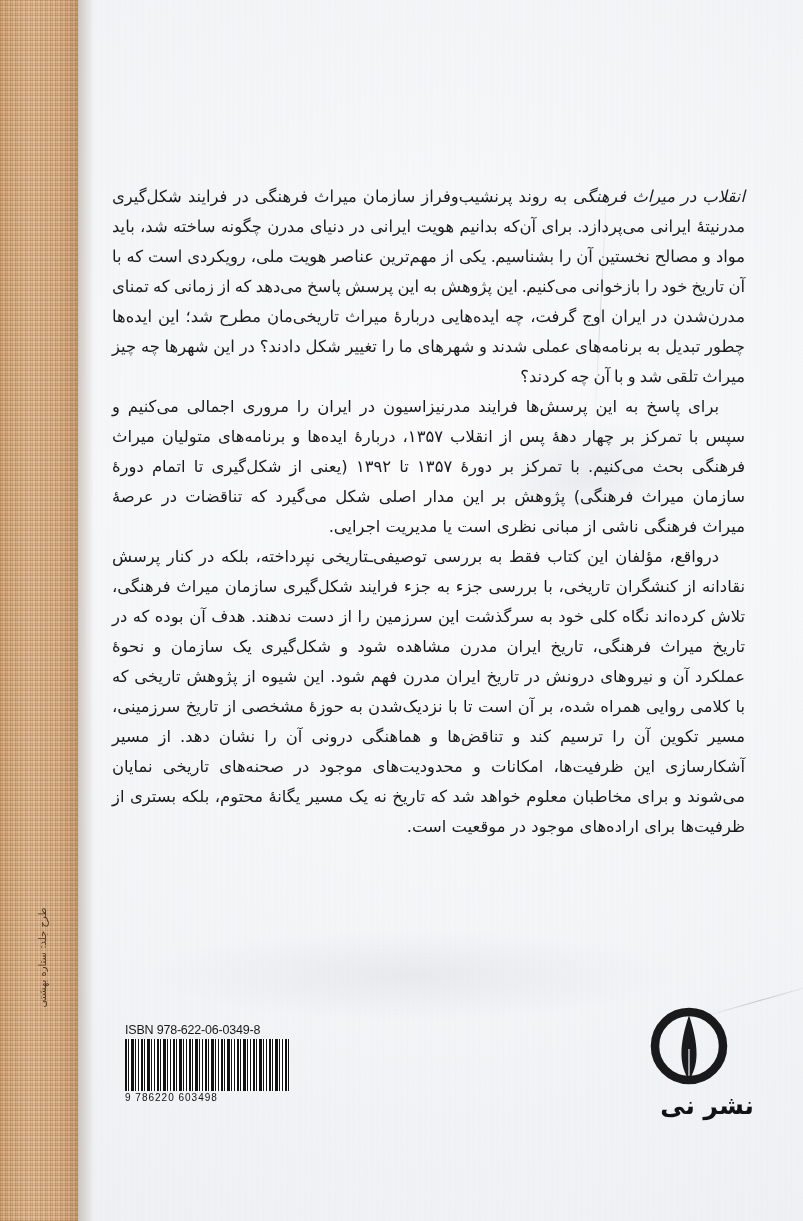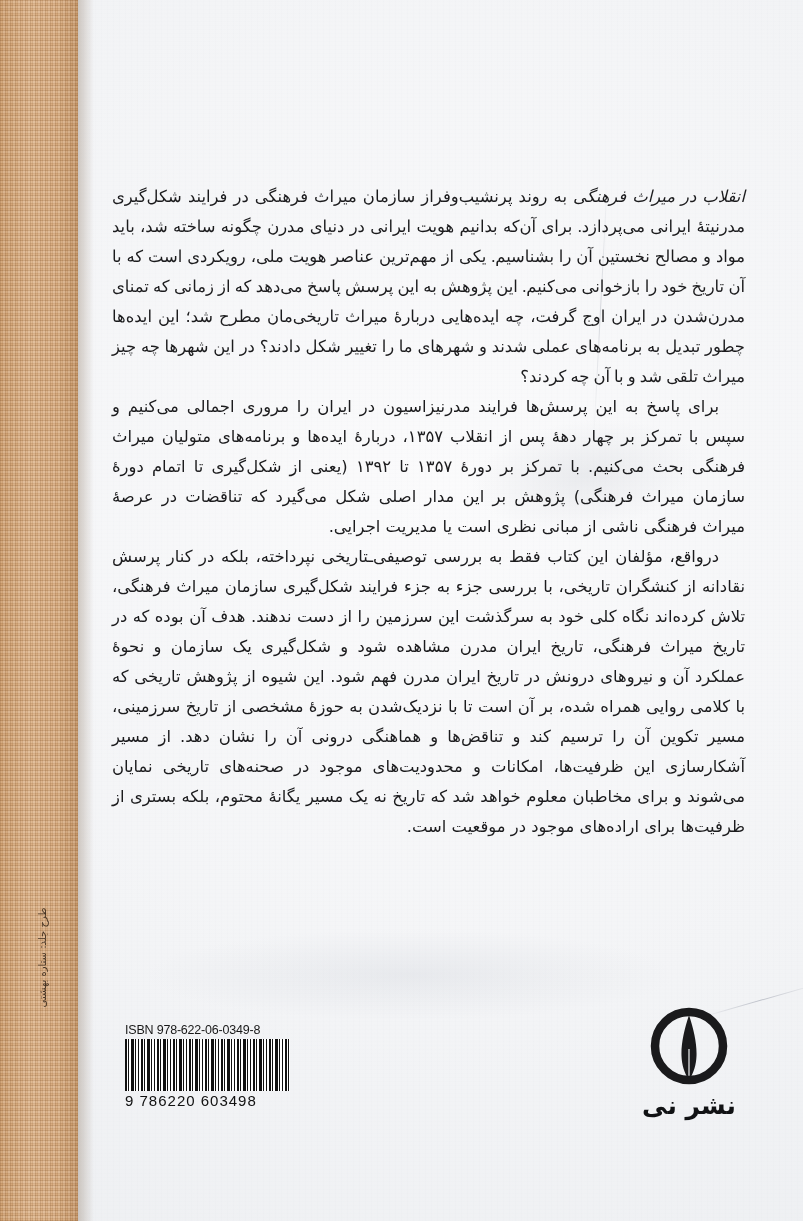--- a/index.html
+++ b/index.html
@@ -164,21 +164,21 @@
       #111 6px, #111 9px,
       #fff 9px, #fff 10px,
       #111 10px, #111 11px,
       #fff 11px, #fff 13px,
       #111 13px, #111 14px,
       #fff 14px, #fff 16px
     );
   }
   .barcode-digits {
     font-family: "Liberation Sans", sans-serif;
-    font-size: 15px;
+    font-size: 10px;
     color: #111;
     letter-spacing: 1px;
     margin-top: 1px;
     white-space: nowrap;
   }
 
   
   .publisher {
     position: absolute;
     left: 624px;
@@ -192,20 +192,21 @@
     margin: 0 auto 2px auto;
     position: relative;
   }
   .pub-name {
     font-family: "DejaVu Sans", "Liberation Sans", sans-serif;
     font-size: 25px;
     font-weight: 700;
     color: #111214;
     letter-spacing: 0px;
     direction: rtl;
+    text-align: right;
   }
 </style>
 </head>
 <body>
 
 <div class="page">
 
   <div class="paper-field"></div>
   <div class="paper-noise"></div>
   <div class="scan-smudge-a"></div>

